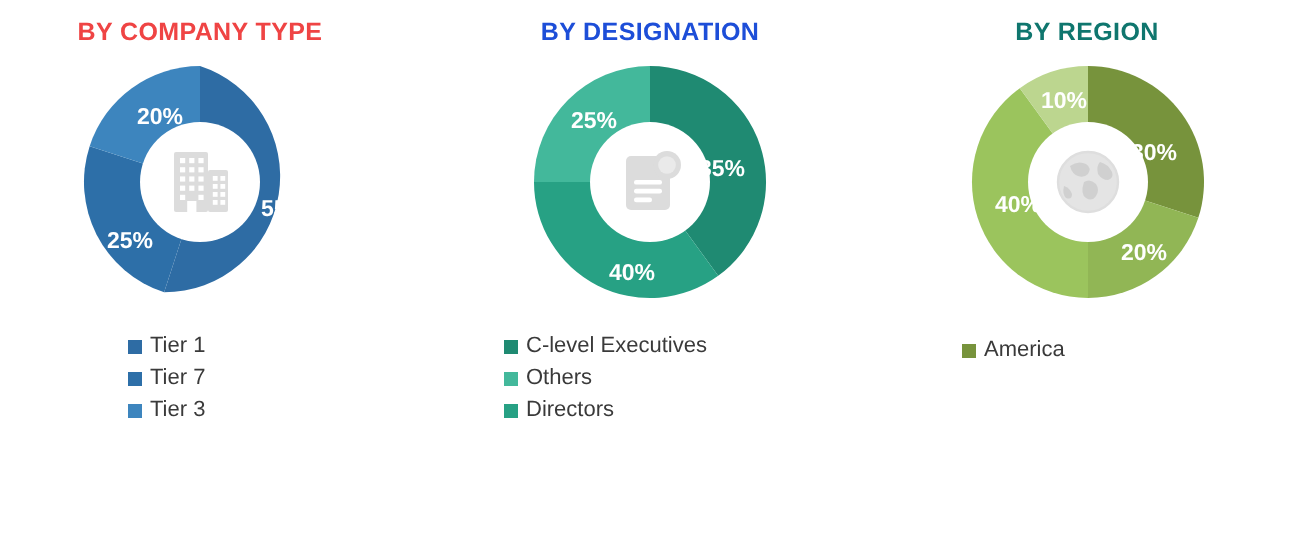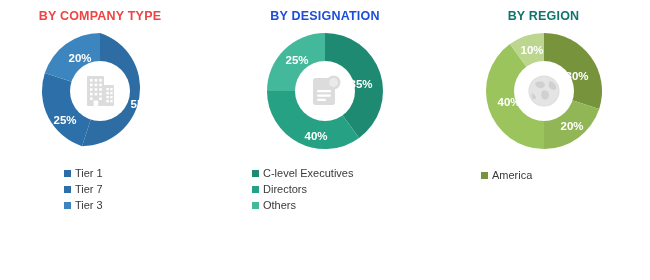--- a/index.html
+++ b/index.html
@@ -202,26 +202,26 @@
         </g>
       </svg>
     </div>
 
     <div class="legend legend-col" id="legend-design">
       <div class="legend-item">
         <span class="swatch" style="background:#1f8a72"></span>
         <span>C-level Executives</span>
       </div>
       <div class="legend-item">
+        <span class="swatch" style="background:#43b89b"></span>
+        <span>Others</span>
+      </div>
+      <div class="legend-item">
         <span class="swatch" style="background:#27a184"></span>
         <span>Directors</span>
-      </div>
-      <div class="legend-item">
-        <span class="swatch" style="background:#43b89b"></span>
-        <span>Others</span>
       </div>
     </div>
   </div>
 
   <div class="panel" id="panel-region">
     <div class="panel-title" id="title-region">BY REGION</div>
 
     <div class="donut-wrap">
       <svg width="124" height="124" viewBox="0 0 124 124">
 

